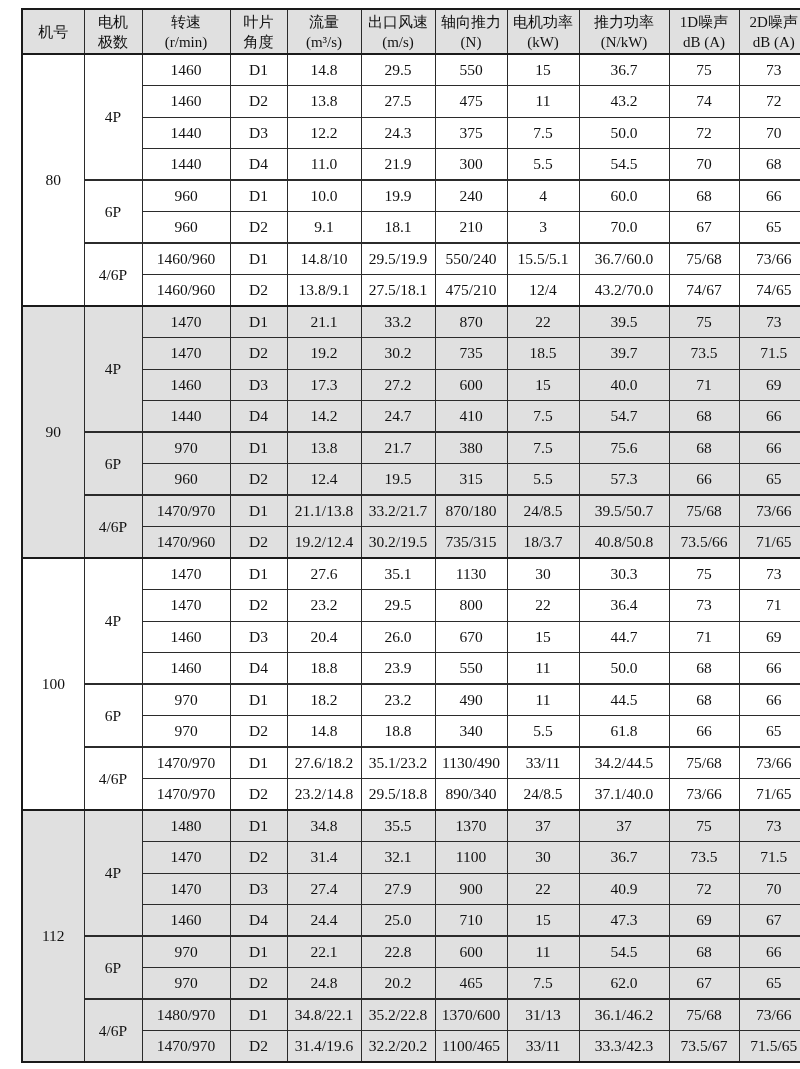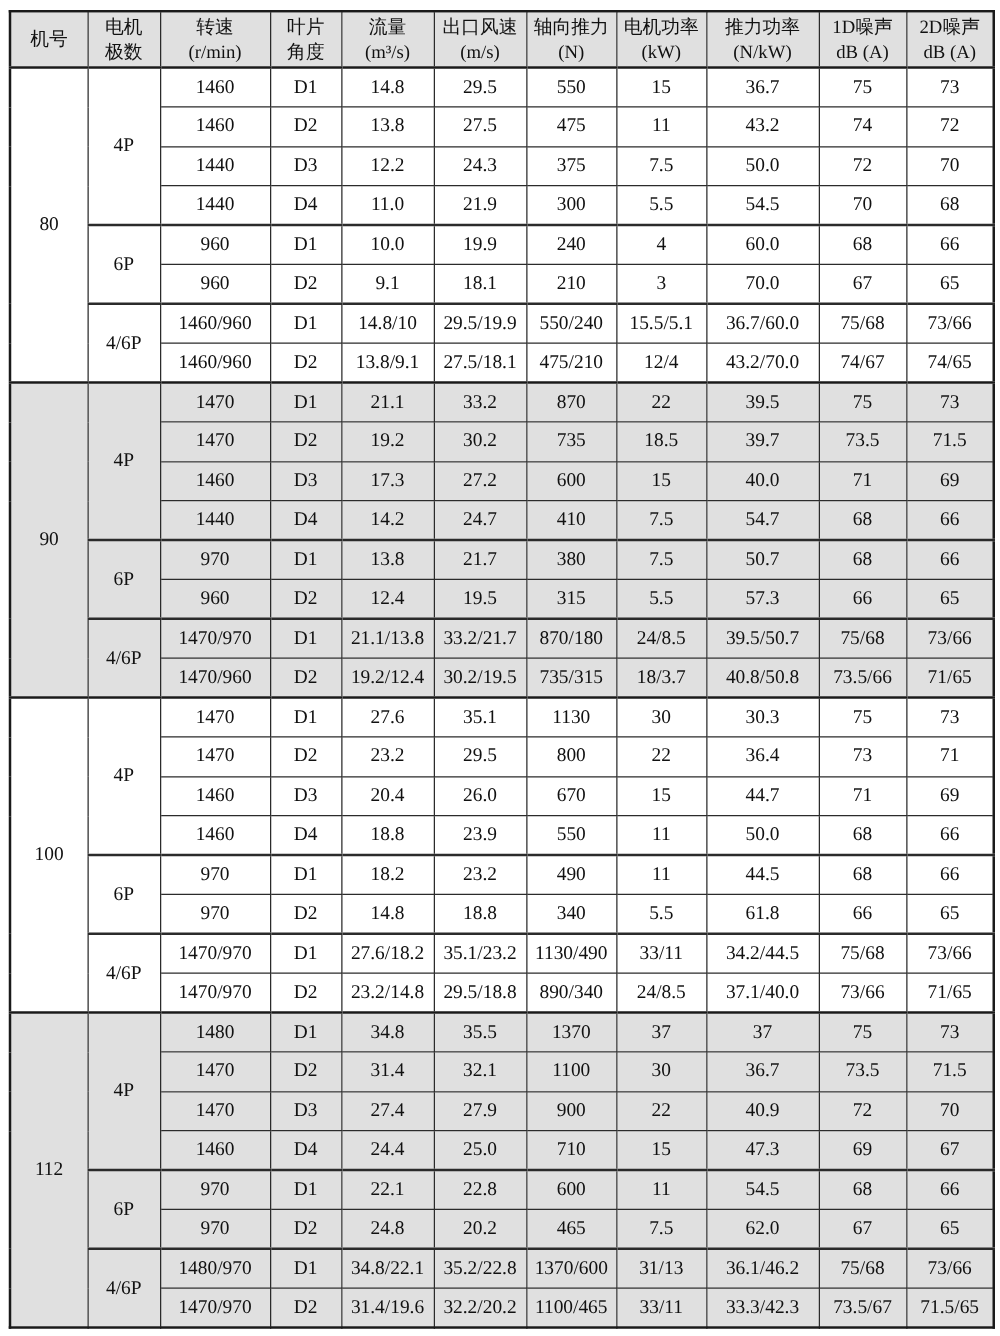--- a/index.html
+++ b/index.html
@@ -14,21 +14,21 @@
     margin: 0;
     padding: 0;
     background: #ffffff;
     font-family: "Liberation Serif", "DejaVu Serif", serif;
     color: var(--text-color);
   }
   .page {
     box-sizing: border-box;
     width: 732px;
     height: 1069px;
-    padding: 8px 7px;
+    padding: 8px 21px;
     background: #ffffff;
   }
   table.spec {
     border-collapse: collapse;
     table-layout: fixed;
     width: 786px;
     border: 2px solid var(--border-strong);
     background: var(--white-bg);
   }
   table.spec th, table.spec td {
@@ -253,21 +253,21 @@
           <td>66</td>
         </tr>
         <tr class="shaded section-first">
           <td rowspan="2">6P</td>
           <td>970</td>
           <td>D1</td>
           <td>13.8</td>
           <td>21.7</td>
           <td>380</td>
           <td>7.5</td>
-          <td>50.7</td>
+          <td>75.6</td>
           <td>68</td>
           <td>66</td>
         </tr>
         <tr class="shaded">
           <td>960</td>
           <td>D2</td>
           <td>12.4</td>
           <td>19.5</td>
           <td>315</td>
           <td>5.5</td>

